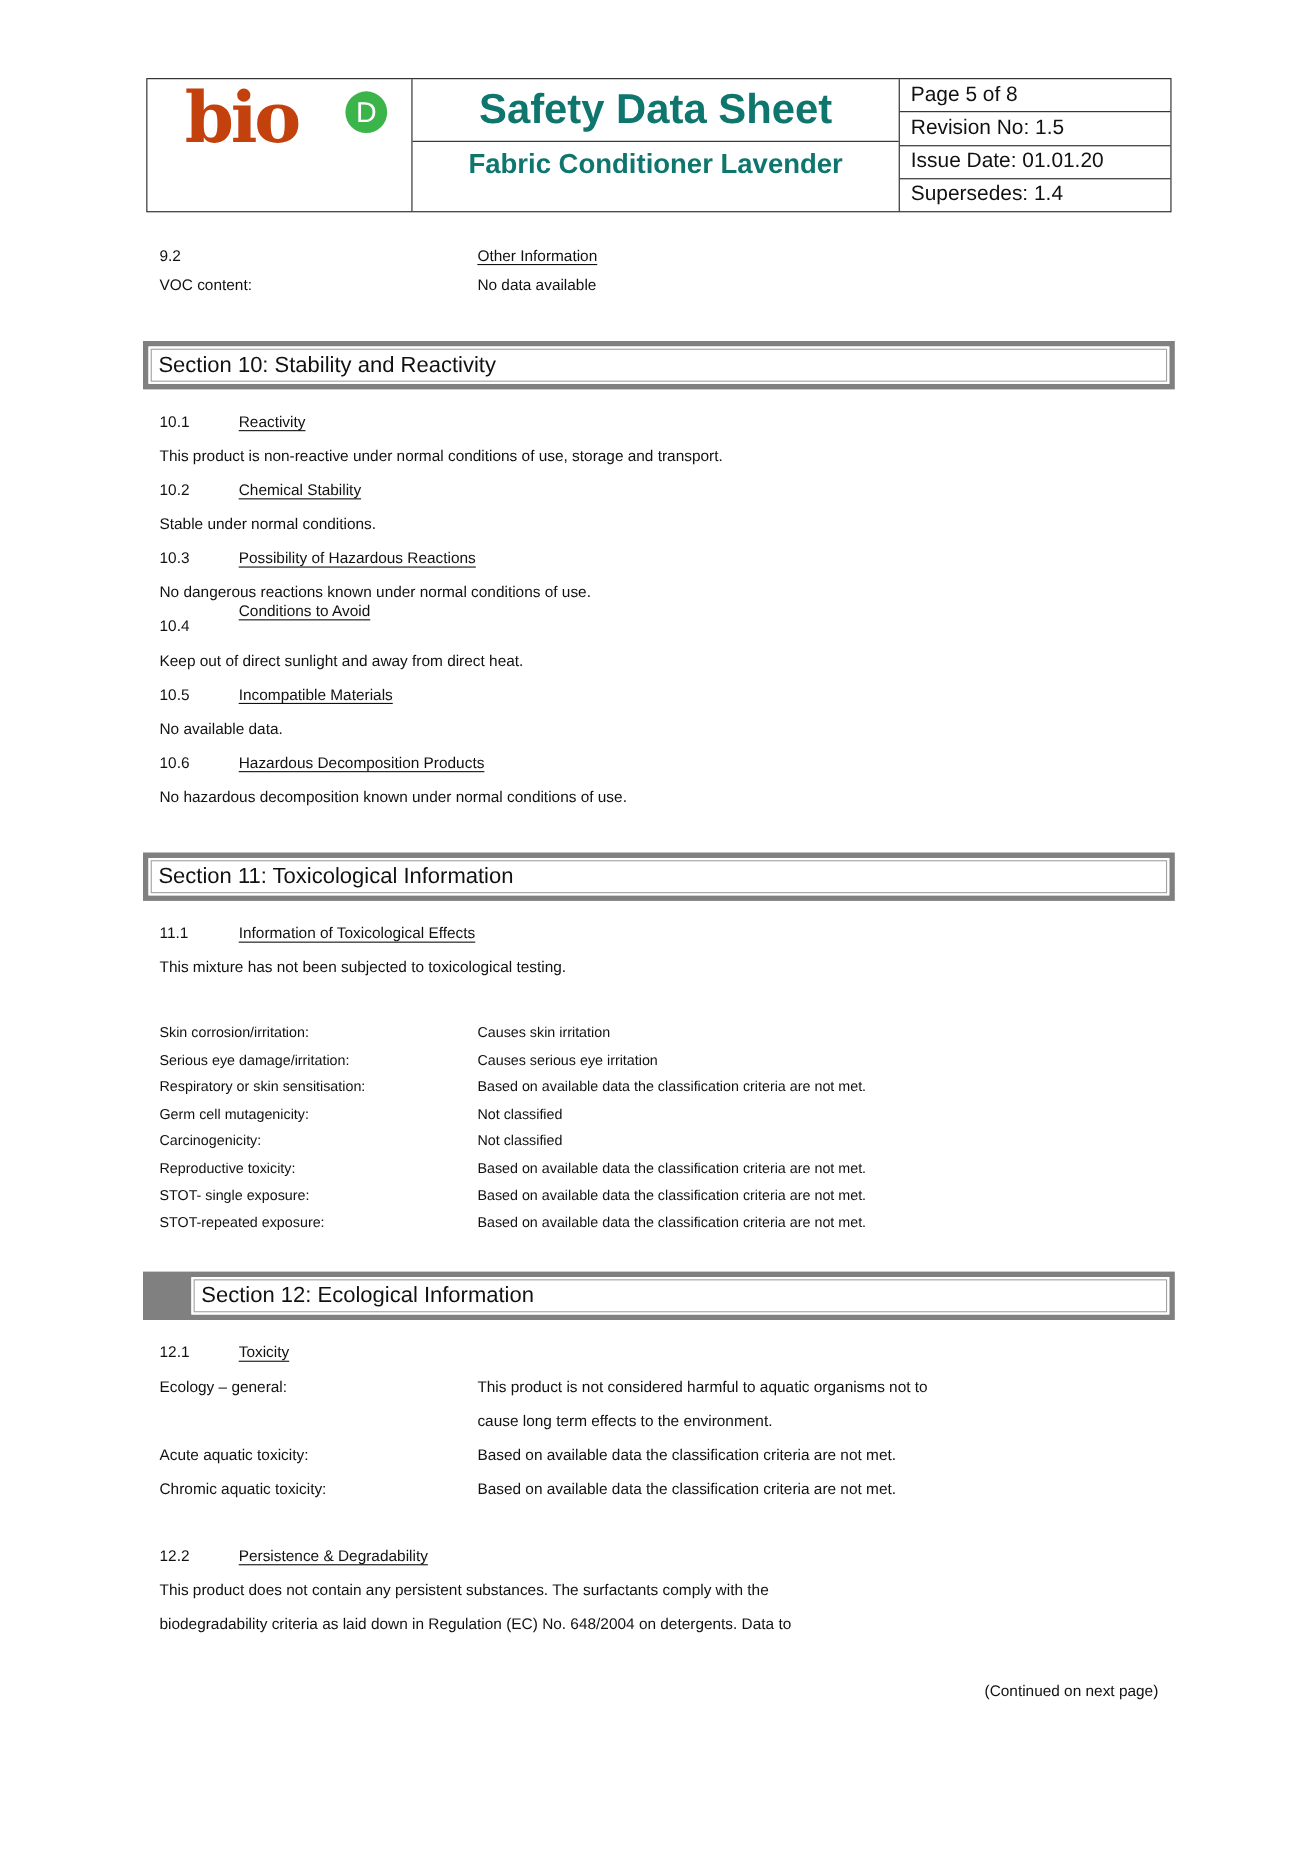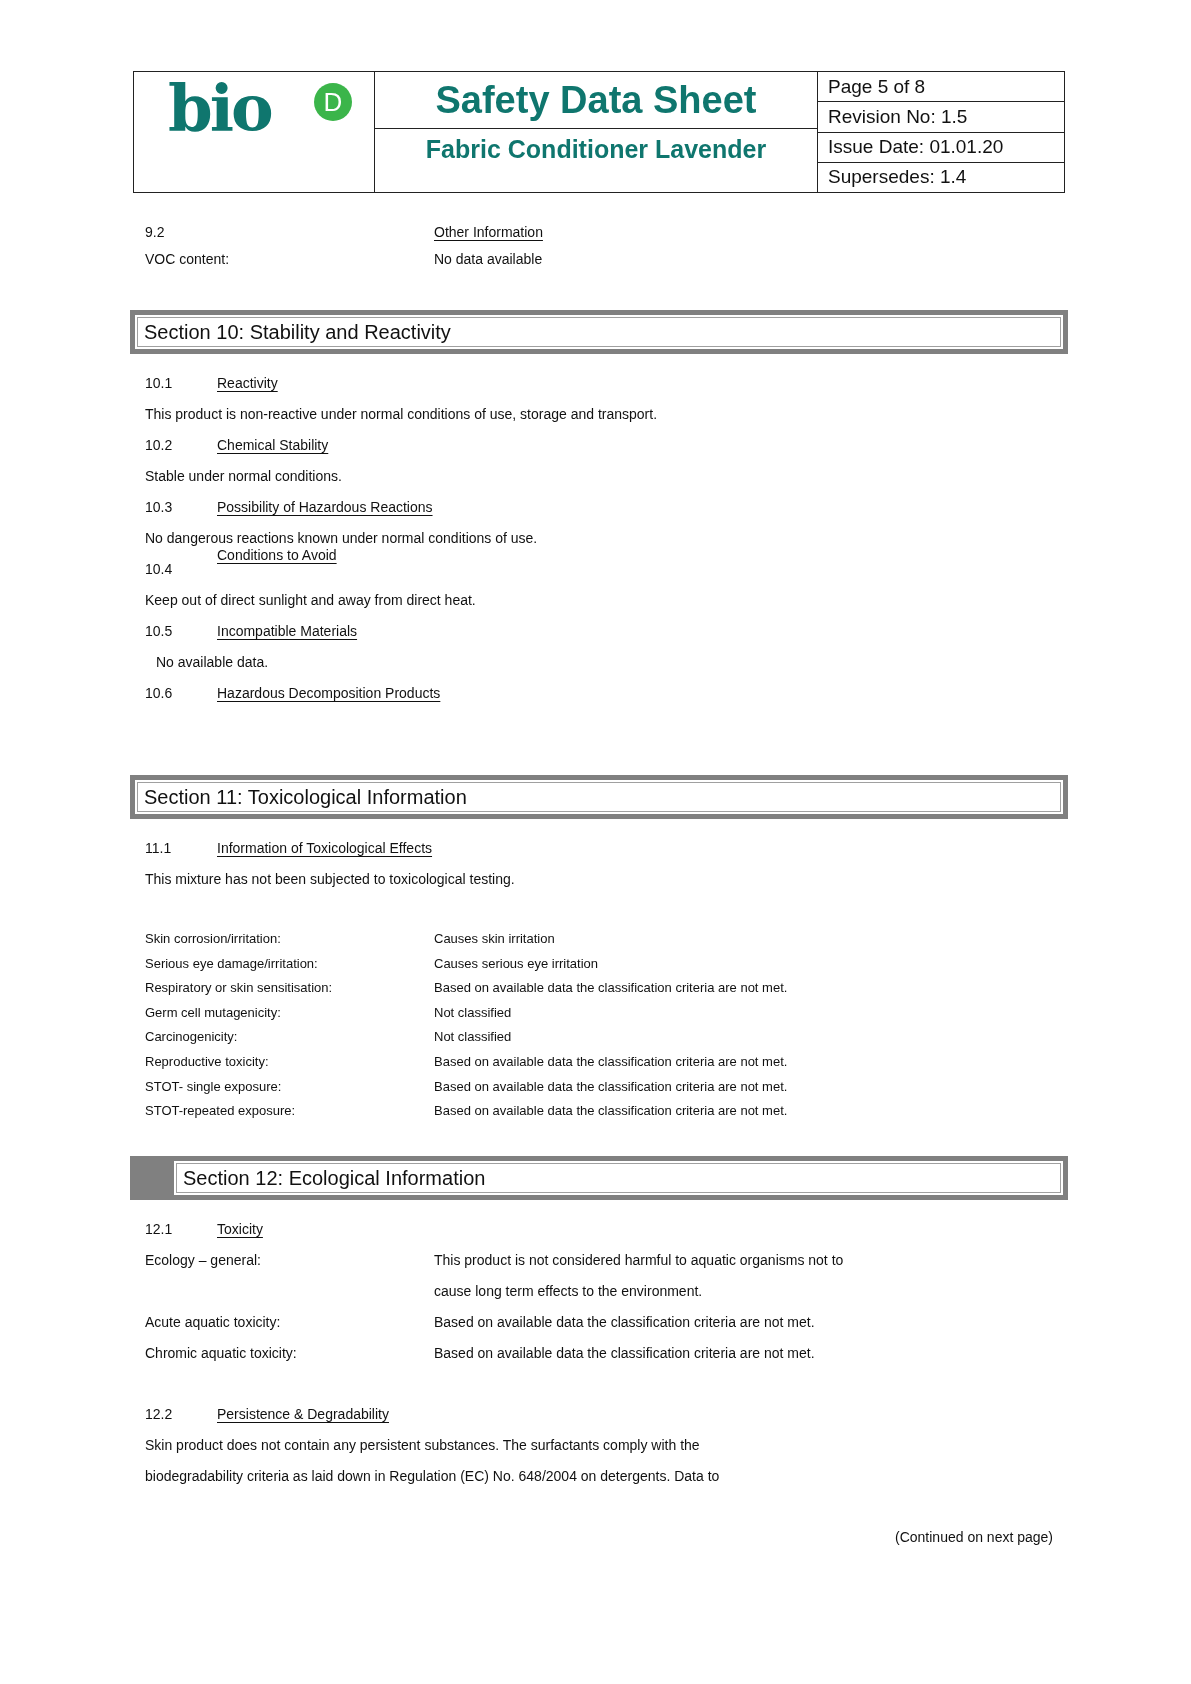--- a/index.html
+++ b/index.html
@@ -5,21 +5,21 @@
   html, body { margin: 0; padding: 0; background: #ffffff; }
   body { width: 1191px; height: 1684px; position: relative; overflow: hidden;
          font-family: "Liberation Sans", sans-serif; color: #111; }
   .page { position: absolute; left: 0; top: 0; width: 1191px; height: 1684px; }
 
   
   .hdr { position: absolute; left: 133px; top: 71px; width: 932px; height: 122px;
          border: 1.5px solid #222; box-sizing: border-box; display: flex; }
   .hdr-logo { width: 240px; border-right: 1.5px solid #222; position: relative; }
   .logo-text { position: absolute; left: 34px; top: 4px; font-family: "DejaVu Serif", serif;
-               font-weight: bold; font-size: 64px; letter-spacing: -3px; color: #0f766e; line-height: 1; }
+               font-weight: bold; font-size: 64px; letter-spacing: -3px; color: #c2410c; line-height: 1; }
   .logo-badge { position: absolute; left: 180px; top: 11px; width: 38px; height: 38px; border-radius: 50%;
                 background: #3bb54a; color: #fff; font-family: "Liberation Sans", sans-serif;
                 font-size: 26px; display: flex; align-items: center; justify-content: center; }
   .hdr-mid { width: 442px; border-right: 1.5px solid #222; display: flex; flex-direction: column; }
   .hdr-title { height: 56px; border-bottom: 1.5px solid #222; display: flex; align-items: center;
                justify-content: center; font-size: 38px; font-weight: bold; color: #0f766e; }
   .hdr-sub { flex: 1; display: flex; align-items: flex-start; justify-content: center; padding-top: 6px;
              font-size: 25px; font-weight: bold; color: #0f766e; }
   .hdr-meta { flex: 1; display: flex; flex-direction: column; }
   .hdr-meta div { flex: 1; border-bottom: 1.5px solid #222; font-size: 19px; padding-left: 10px;
@@ -81,24 +81,25 @@
   <span class="t" style="left:145px;top:500px;">10.3</span>
   <span class="t u" style="left:217px;top:500px;">Possibility of Hazardous Reactions</span>
   <span class="t" style="left:145px;top:531px;">No dangerous reactions known under normal conditions of use.</span>
 
   <span class="t" style="left:145px;top:562px;">10.4</span>
   <span class="t u" style="left:217px;top:548px;">Conditions to Avoid</span>
   <span class="t" style="left:145px;top:593px;">Keep out of direct sunlight and away from direct heat.</span>
 
   <span class="t" style="left:145px;top:624px;">10.5</span>
   <span class="t u" style="left:217px;top:624px;">Incompatible Materials</span>
-  <span class="t" style="left:145px;top:655px;margin-left:11px;">No available data.</span>
+  <span class="t" style="left:145px;top:655px;">No available data.</span>
 
   <span class="t" style="left:145px;top:686px;">10.6</span>
   <span class="t u" style="left:217px;top:686px;">Hazardous Decomposition Products</span>
+  <span class="t" style="left:145px;top:717px;">No hazardous decomposition known under normal conditions of use.</span>
 
   <div class="sec" style="top:775px;">
     <div class="sec-in">Section 11: Toxicological Information</div>
   </div>
 
   <span class="t" style="left:145px;top:841px;">11.1</span>
   <span class="t u" style="left:217px;top:841px;">Information of Toxicological Effects</span>
   <span class="t" style="left:145px;top:872px;">This mixture has not been subjected to toxicological testing.</span>
 
   <span class="t sm" style="left:145px;top:932px;">Skin corrosion/irritation:</span>
@@ -128,17 +129,17 @@
   <span class="t" style="left:145px;top:1253px;">Ecology – general:</span>
   <span class="t" style="left:434px;top:1253px;">This product is not considered harmful to aquatic organisms not to</span>
   <span class="t" style="left:434px;top:1284px;">cause long term effects to the environment.</span>
   <span class="t" style="left:145px;top:1315px;">Acute aquatic toxicity:</span>
   <span class="t" style="left:434px;top:1315px;">Based on available data the classification criteria are not met.</span>
   <span class="t" style="left:145px;top:1346px;">Chromic aquatic toxicity:</span>
   <span class="t" style="left:434px;top:1346px;">Based on available data the classification criteria are not met.</span>
 
   <span class="t" style="left:145px;top:1407px;">12.2</span>
   <span class="t u" style="left:217px;top:1407px;">Persistence &amp; Degradability</span>
-  <span class="t" style="left:145px;top:1438px;">Skin product does not contain any persistent substances. The surfactants comply with the</span>
+  <span class="t" style="left:145px;top:1438px;">This product does not contain any persistent substances. The surfactants comply with the</span>
   <span class="t" style="left:145px;top:1469px;">biodegradability criteria as laid down in Regulation (EC) No. 648/2004 on detergents. Data to</span>
 
   <span class="footer-note">(Continued on next page)</span>
 </div>
 
 </body></html>

